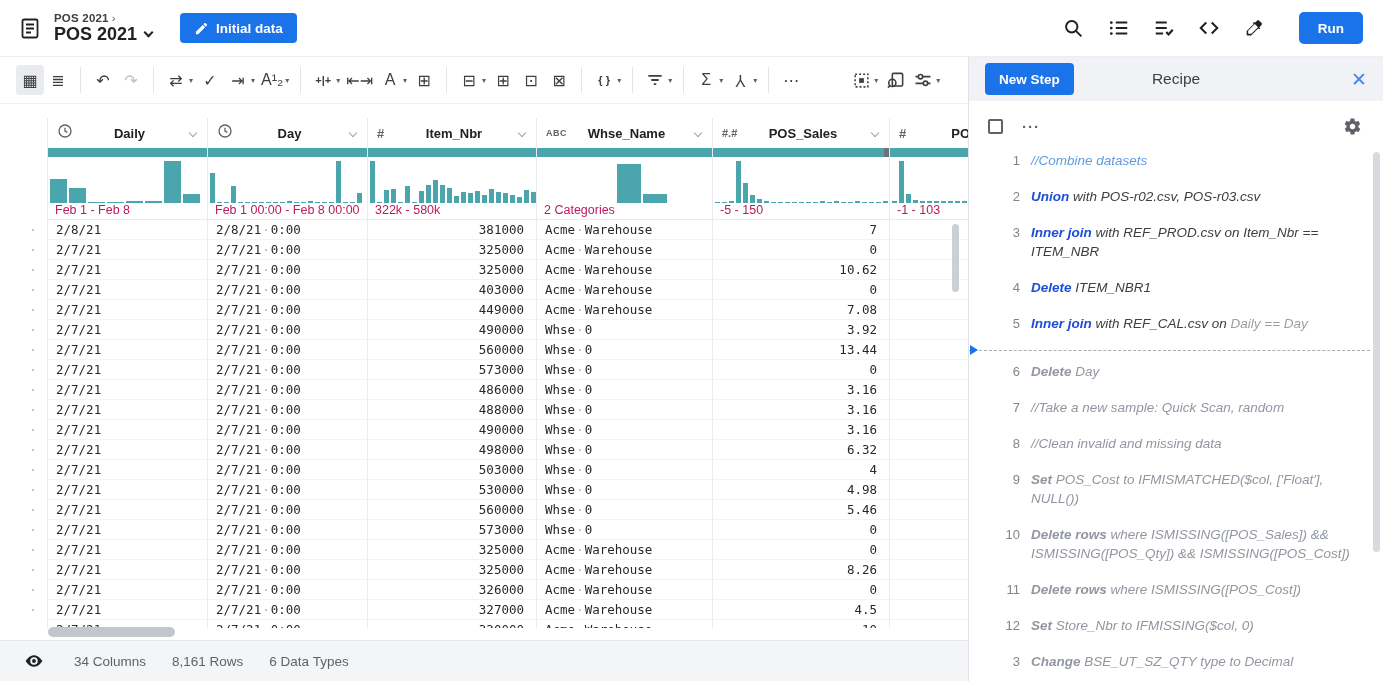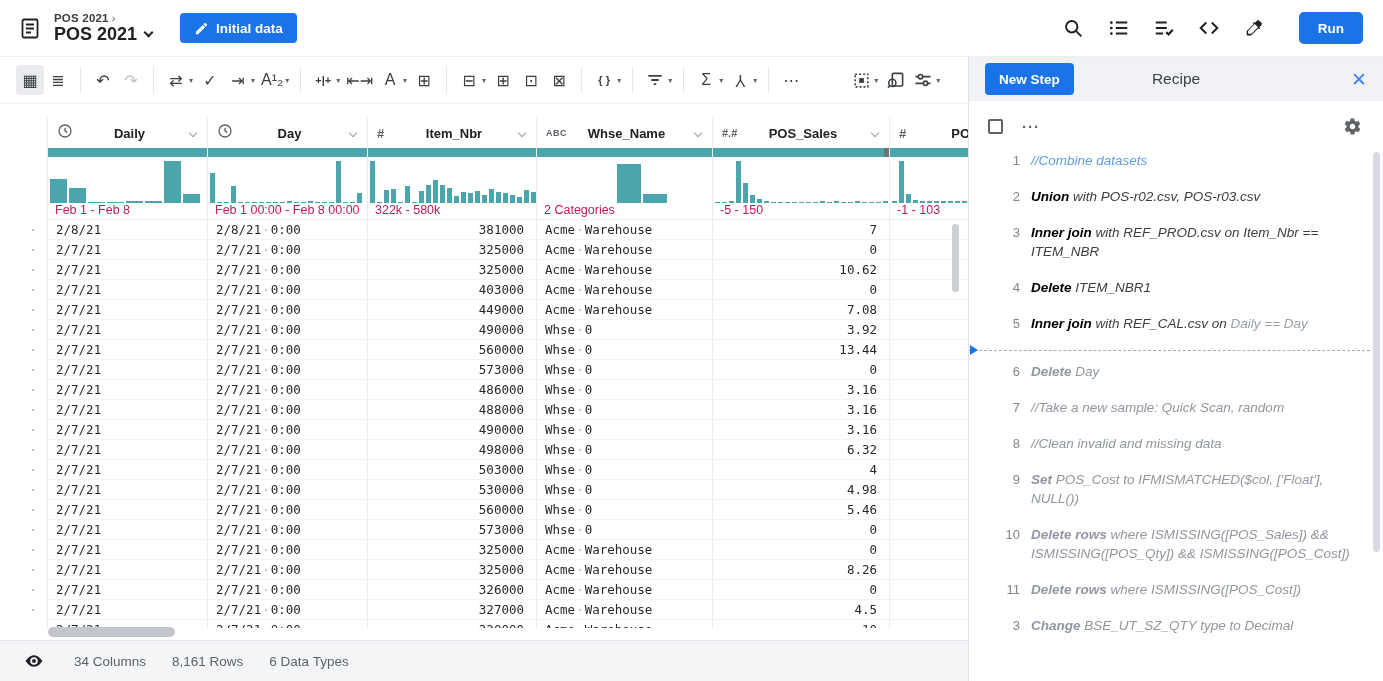--- a/index.html
+++ b/index.html
@@ -94,21 +94,21 @@
   .close-x { margin-left:auto; color:#4285f4; font-size:19px; line-height:1; cursor:pointer; z-index:1; }
   .new-step { z-index:1; height:32px; }
   .recipe-controls { height:50px; display:flex; align-items:center; padding:0 19px; }
   .rc-checkbox { width:15px; height:15px; border:2px solid #5f6368; border-radius:2px; cursor:pointer; }
   .rc-dots { margin-left:19px; color:#5f6368; font-size:15px; font-weight:bold; letter-spacing:1px; cursor:pointer; }
   .rc-gear { margin-left:auto; cursor:pointer; display:flex; }
   .steps { position:absolute; top:94px; left:0; right:0; bottom:0; overflow:hidden; }
   .step { display:flex; margin-bottom:17px; font-size:13.5px; line-height:19px; color:#3c4043; cursor:pointer; }
   .step .num { flex:none; width:62px; text-align:right; padding-right:11px; color:#80868b; font-size:13px; }
   .step .txt { flex:1; padding-right:28px; word-wrap:break-word;font-style:italic; }
-  .txt .b { font-weight:bold; color:#000000; }
+  .txt .b { font-weight:bold; color:#1d4ed8; }
   .txt .comment { color:#5e9ce0; }
   .txt .muted { color:#9aa0a6; }
   .step.inactive .txt, .step.inactive .txt .b, .step.inactive .txt .comment,
   .step.inactive .txt .muted { color:#9196a0; }
   .ins-marker { position:relative; border-top:1px dashed #a6adb5; margin:9px 13px 11px 0; }
   .ins-marker::before { content:""; position:absolute; left:1px; top:-6px;
                         border-left:8px solid #1a73e8; border-top:5.5px solid transparent;
                         border-bottom:5.5px solid transparent; }
   .pscroll { position:absolute; right:3px; top:95px; width:7px; height:400px;
              background:#d7dade; border-radius:4px; cursor:pointer; }
@@ -728,18 +728,22 @@
       </div>
       <div class="step inactive">
         <span class="num">10</span>
         <span class="txt"><span class="b">Delete rows</span><span> where ISMISSING([POS_Sales]) &amp;&amp; ISMISSING([POS_Qty]) &amp;&amp; ISMISSING([POS_Cost])</span></span>
       </div>
       <div class="step inactive">
         <span class="num">11</span>
         <span class="txt"><span class="b">Delete rows</span><span> where ISMISSING([POS_Cost])</span></span>
       </div>
       <div class="step inactive">
+        <span class="num">12</span>
+        <span class="txt"><span class="b">Set</span><span> Store_Nbr to IFMISSING($col, 0)</span></span>
+      </div>
+      <div class="step inactive">
         <span class="num">3</span>
         <span class="txt"><span class="b">Change</span><span> BSE_UT_SZ_QTY type to Decimal</span></span>
       </div>
     </div>
   <div class="pscroll"></div>
 </div>
 
 </body></html>

